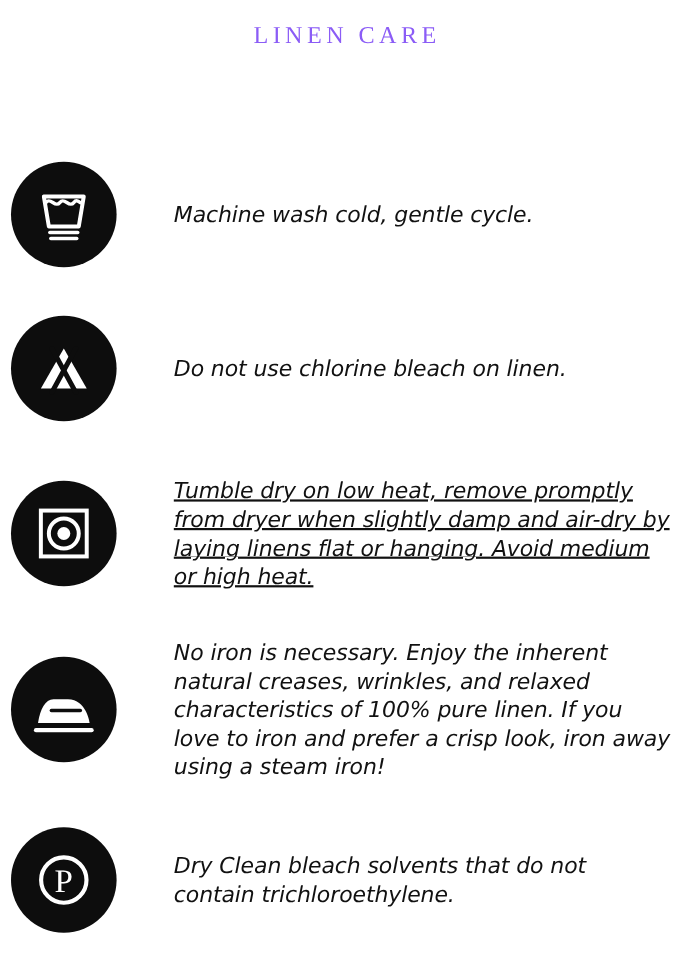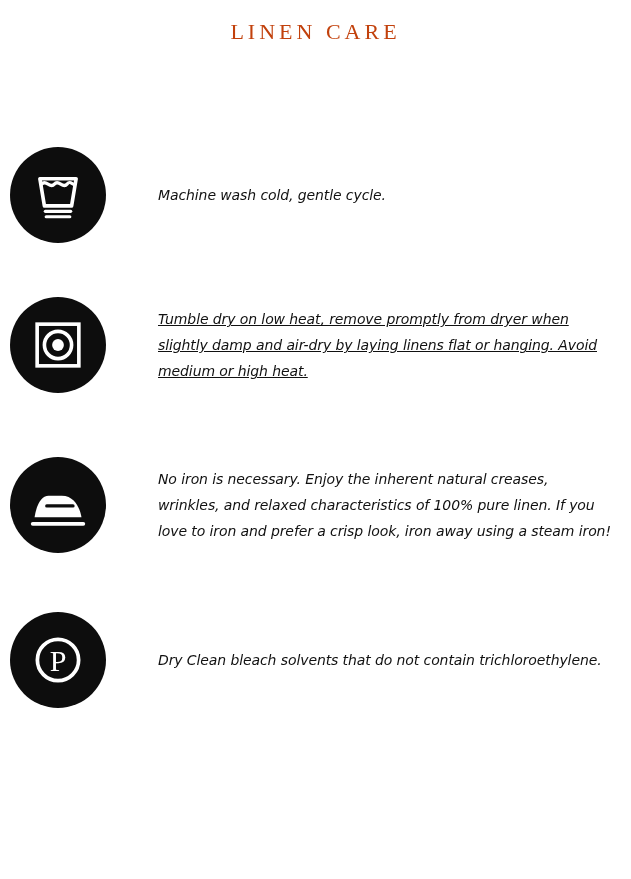--- a/index.html
+++ b/index.html
@@ -18,21 +18,21 @@
     position: relative;
     width: 631px;
     height: 879px;
     background: #ffffff;
   }
   .title {
     text-align: center;
     font-family: "Liberation Serif", serif;
     font-size: 22px;
     letter-spacing: 4px;
-    color: #c2410c;
+    color: #8b5cf6;
     padding-top: 2px;
     height: 36px;
     line-height: 30px;
     font-weight: 400;
   }
   .care-list {
     margin: 0;
     padding: 0;
     list-style: none;
   }
@@ -59,21 +59,21 @@
     align-items: center;
     justify-content: center;
   }
   .icon-circle svg {
     display: block;
   }
   .care-text {
     flex: 1 1 auto;
     padding-left: 52px;
     font-style: italic;
-    font-size: 14px;
+    font-size: 20px;
     line-height: 26px;
     color: #111111;
     font-family: "DejaVu Sans", sans-serif;
     letter-spacing: -0.1px;
   }
   
   .row-1 { height: 140px; }
   .row-2 { height: 140px; }
   .row-3 { height: 160px; text-decoration: underline; }
   .row-4 { height: 160px; }
@@ -98,20 +98,32 @@
             <path d="M12 14 H52 L47 44 H17 Z" fill="none" stroke="#ffffff" stroke-width="4" stroke-linejoin="round"></path>
             <path d="M14 20 C19 14, 23 26, 28 20 C33 14, 37 26, 42 20 C46 15, 48 22, 50 20" fill="none" stroke="#ffffff" stroke-width="3.5" stroke-linecap="round"></path>
             <line x1="18" y1="50" x2="46" y2="50" stroke="#ffffff" stroke-width="3.5" stroke-linecap="round"></line>
             <line x1="19" y1="56" x2="45" y2="56" stroke="#ffffff" stroke-width="3.5" stroke-linecap="round"></line>
           </svg>
         </div>
       </div>
       <div class="care-text">Machine wash cold, gentle cycle.</div>
     </li>
 
+    <li class="care-row row-2">
+      <div class="icon-wrap">
+        <div class="icon-circle">
+          <svg width="58" height="58" viewBox="0 0 64 64" aria-hidden="true">
+            <path d="M32 12 L55 52 H9 Z" fill="#ffffff"></path>
+            <line x1="20" y1="12" x2="44" y2="56" stroke="#0d0d0d" stroke-width="5" stroke-linecap="round"></line>
+            <line x1="44" y1="12" x2="20" y2="56" stroke="#0d0d0d" stroke-width="5" stroke-linecap="round"></line>
+          </svg>
+        </div>
+      </div>
+      <div class="care-text">Do not use chlorine bleach on linen.</div>
+    </li>
 
     <li class="care-row row-3">
       <div class="icon-wrap">
         <div class="icon-circle">
           <svg width="58" height="58" viewBox="0 0 64 64" aria-hidden="true">
             <rect x="9" y="9" width="46" height="46" fill="none" stroke="#ffffff" stroke-width="4"></rect>
             <circle cx="32" cy="32" r="15" fill="none" stroke="#ffffff" stroke-width="4"></circle>
             <circle cx="32" cy="32" r="6.5" fill="#ffffff"></circle>
           </svg>
         </div>

